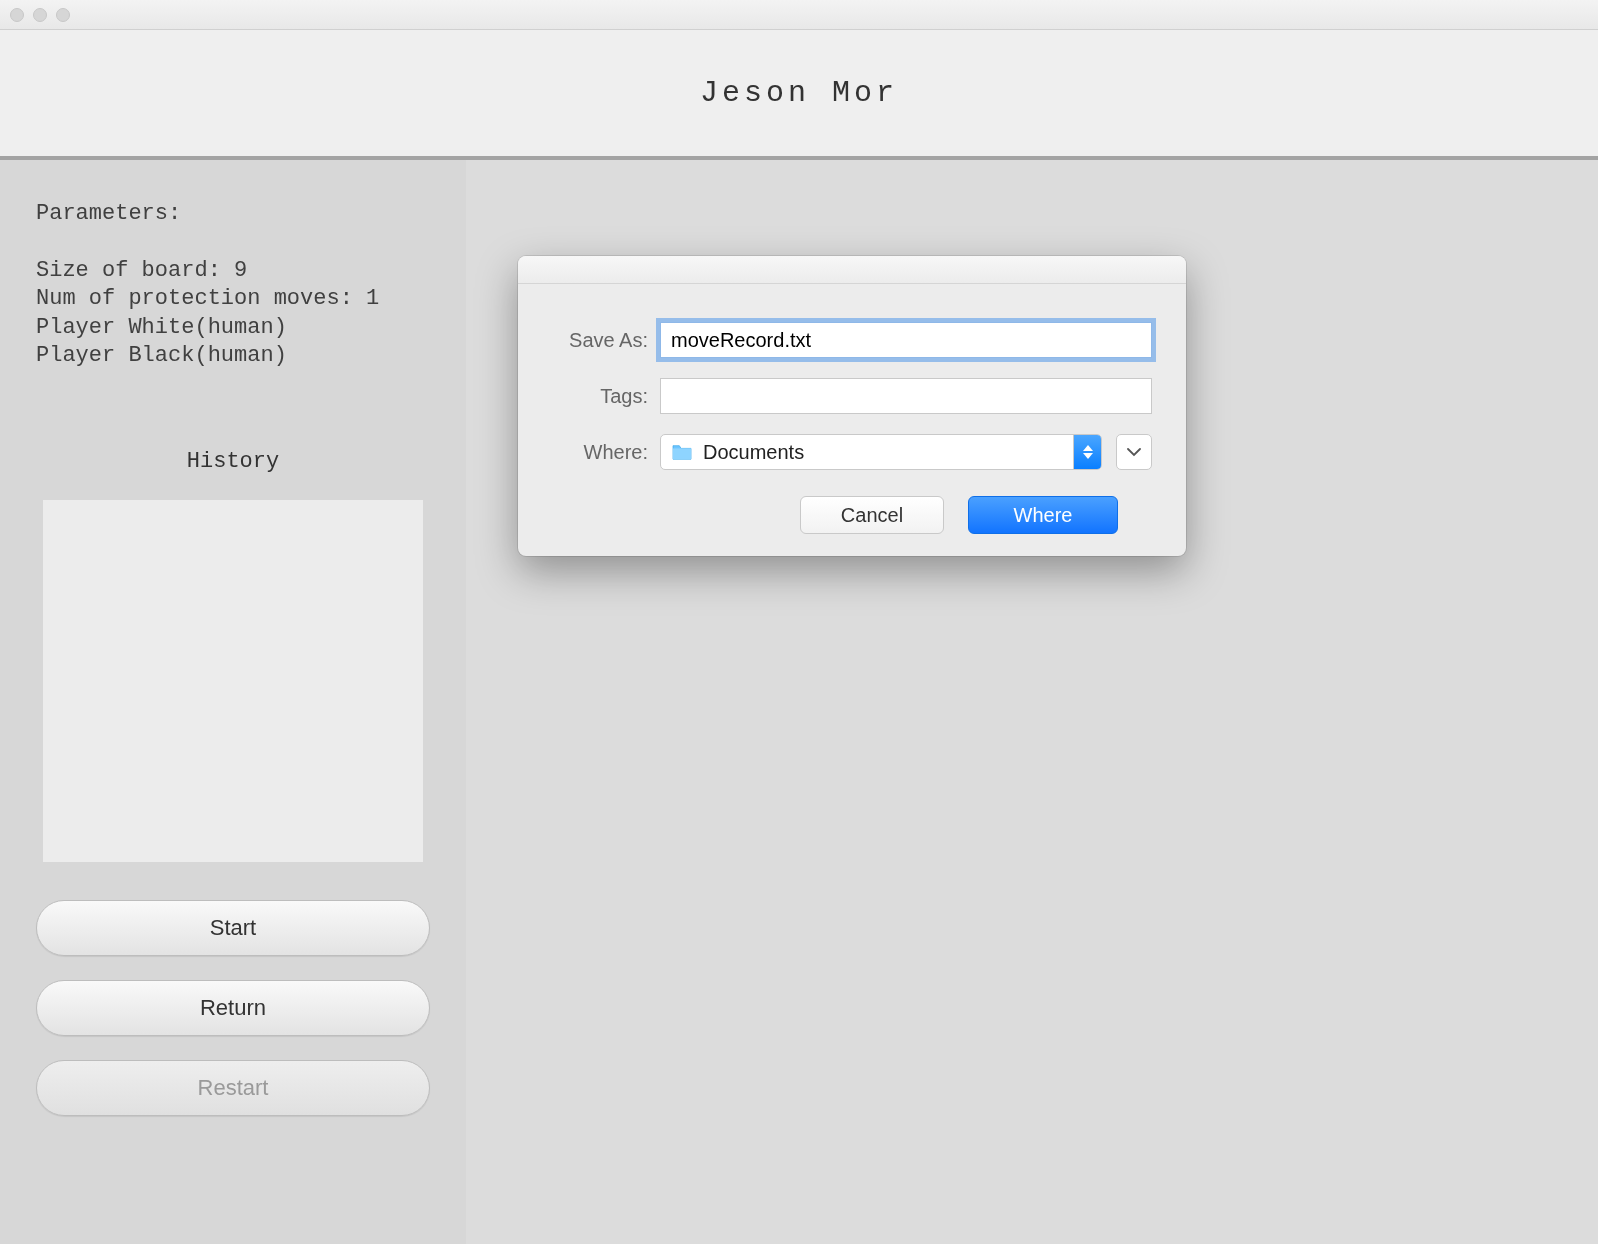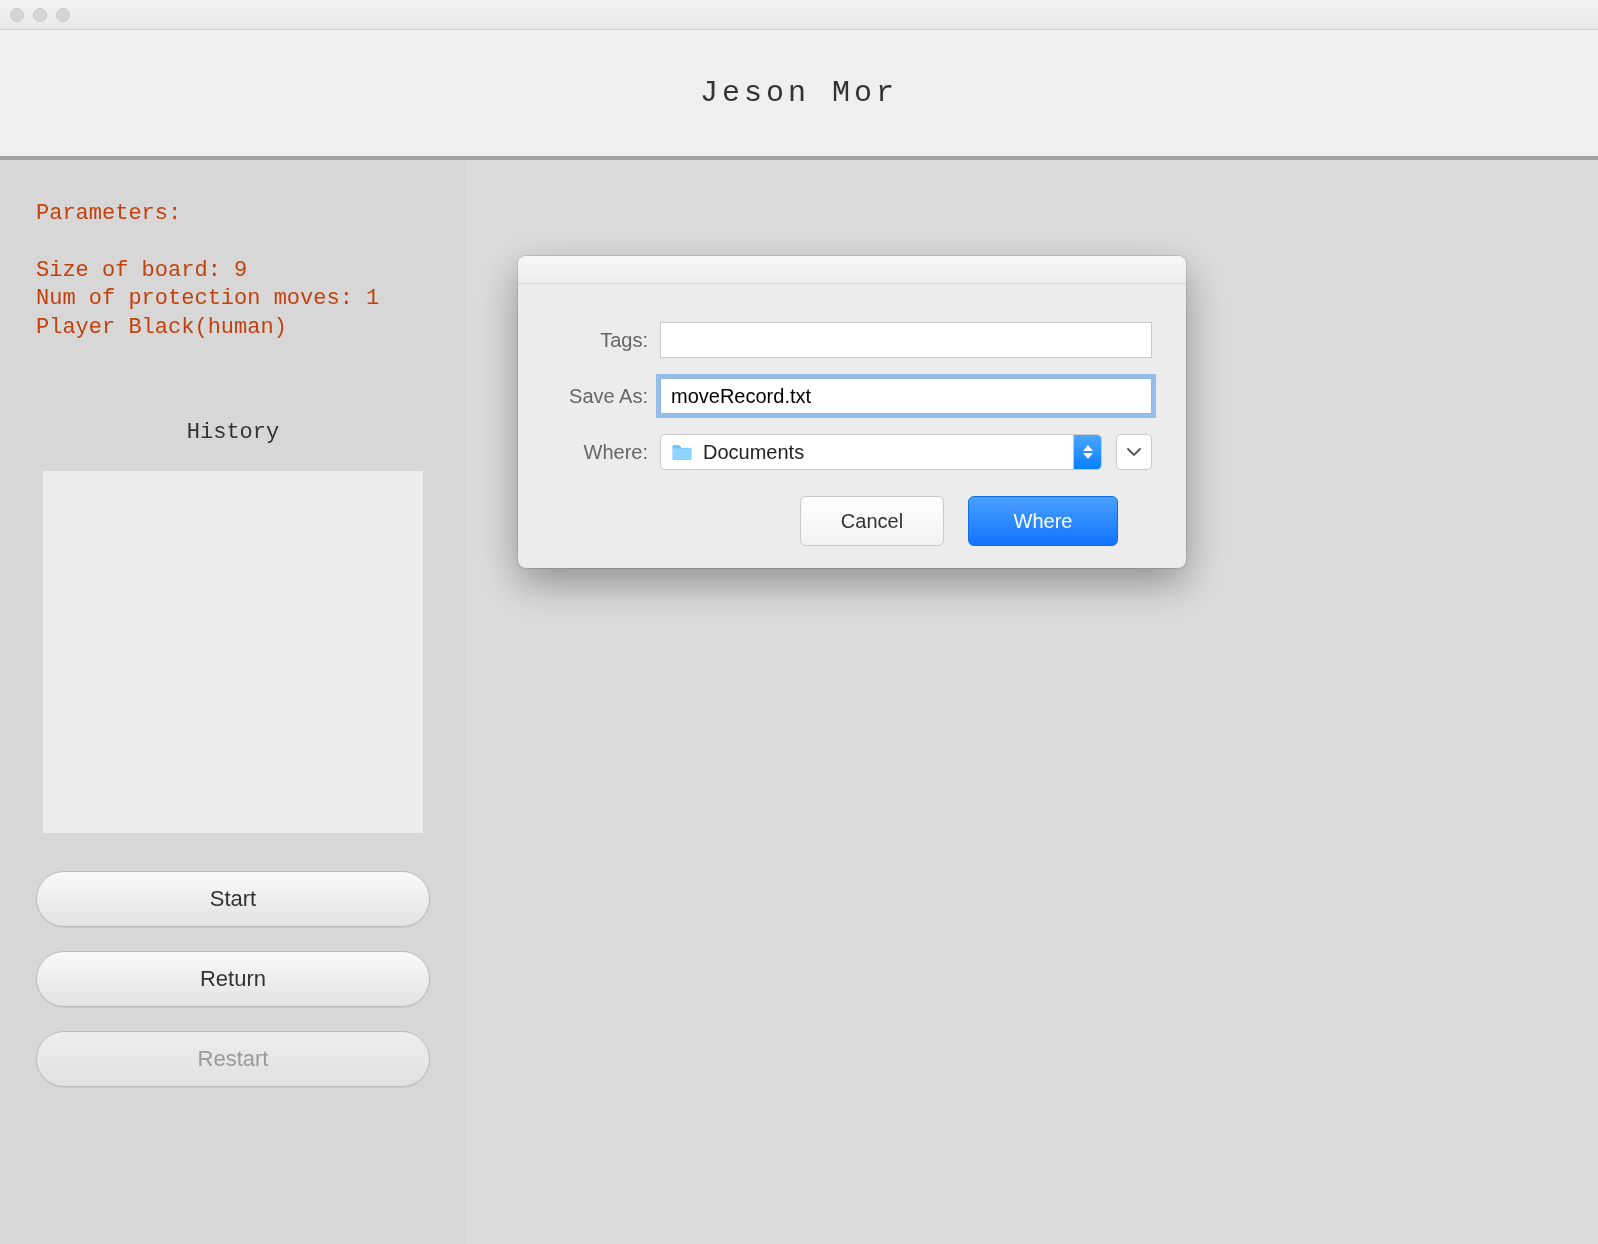--- a/index.html
+++ b/index.html
@@ -58,21 +58,21 @@
     .sidebar {
       width: 466px;
       background: #d7d7d7;
       padding: 40px 36px 30px 36px;
       display: flex;
       flex-direction: column;
     }
     .params {
       font-family: "Courier New", Courier, monospace;
       font-size: 22px;
-      color: #c2410c;
+      color: #404040;
       line-height: 1.3;
     }
     .params-title {
       margin-bottom: 28px;
     }
     .history-title {
       font-family: "Courier New", Courier, monospace;
       font-size: 22px;
       color: #333;
       text-align: center;
@@ -213,21 +213,21 @@
       cursor: pointer;
     }
     .dialog-buttons {
       display: flex;
       justify-content: flex-end;
       gap: 24px;
       padding-right: 34px;
       margin-top: 12px;
     }
     .dlg-button {
-      height: 50px;
+      height: 38px;
       min-width: 144px;
       border-radius: 6px;
       font-size: 20px;
       cursor: pointer;
       border: 1px solid #c9c9c9;
       background: linear-gradient(#ffffff, #f2f2f2);
       color: #333;
     }
     .dlg-button.primary {
       background: linear-gradient(#4aa0ff, #1274ff);
@@ -249,46 +249,47 @@
   <div class="header">
     <div class="header-title">Jeson Mor</div>
   </div>
 
   <div class="content">
     <div class="sidebar">
       <div class="params">
         <div class="params-title">Parameters:</div>
         <div>Size of board: 9</div>
         <div>Num of protection moves: 1</div>
+        <div>Player White(human)</div>
         <div>Player Black(human)</div>
       </div>
 
       <div class="history-title">History</div>
       <div class="history-box"></div>
 
       <div class="buttons-area">
         <button class="pill-button">Start</button>
         <button class="pill-button">Return</button>
         <button class="pill-button disabled">Restart</button>
       </div>
     </div>
 
     <div class="main">
       <div class="dialog">
         <div class="dialog-header"></div>
         <div class="dialog-body">
 
           <div class="form-row">
+            <div class="form-label">Save As:</div>
+            <input class="form-input focused" type="text" value="moveRecord.txt" style="">
+          </div>
+
+          <div class="form-row">
             <div class="form-label">Tags:</div>
             <input class="form-input" type="text" value="" style="">
-          </div>
-
-          <div class="form-row">
-            <div class="form-label">Save As:</div>
-            <input class="form-input focused" type="text" value="moveRecord.txt" style="">
           </div>
 
           <div class="where-row">
             <div class="form-label">Where:</div>
             <div class="where-select">
               <svg class="folder-icon" viewBox="0 0 24 20">
                 <path d="M2 3 L9 3 L11 6 L22 6 L22 18 L2 18 Z" fill="#6dc5ff" stroke="#3fa8ea" stroke-width="0.8"></path>
                 <rect x="2" y="6" width="20" height="12" fill="#8ed4ff"></rect>
               </svg>
               <span>Documents</span>

